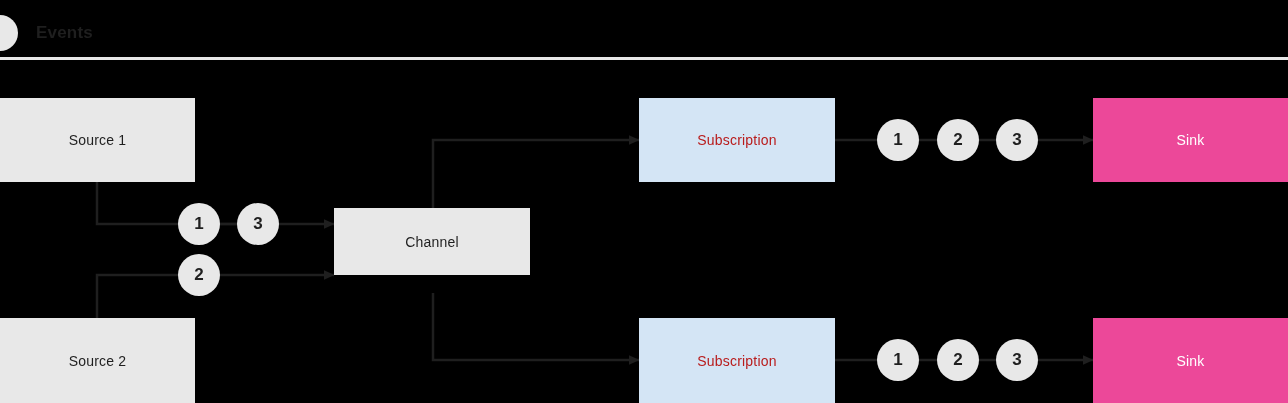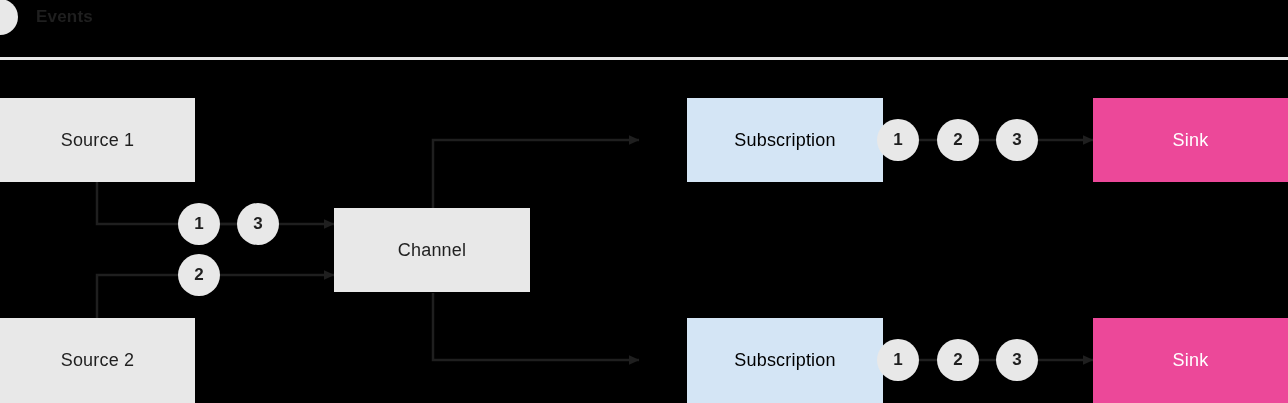--- a/index.html
+++ b/index.html
@@ -18,21 +18,21 @@
     position: relative;
     width: 1288px;
     height: 403px;
     background: #000000;
   }
 
   
   .legend {
     position: absolute;
     left: 0px;
-    top: 0px;
+    top: 16px;
     height: 34px;
     display: flex;
     align-items: center;
   }
   .legend-dot {
     width: 36px;
     height: 36px;
     border-radius: 50%;
     background: #e8e8e8;
     margin-left: -18px;
@@ -56,26 +56,26 @@
     background: #e8e8e8;
   }
 
   
   .node {
     position: absolute;
     box-sizing: border-box;
     display: flex;
     align-items: center;
     justify-content: center;
-    font-size: 18px;
+    font-size: 14px;
     letter-spacing: 0.2px;
     white-space: nowrap;
   }
   .node.gray  { background: #e8e8e8; color: #1f1f1f; }
-  .node.blue  { background: #d4e5f5; color: #000000; margin-left: 48px; }
+  .node.blue  { background: #d4e5f5; color: #b91c1c; }
   .node.sink  { background: #ec4899; color: #ffffff; }
 
   
   #wires {
     position: absolute;
     left: 0;
     top: 0;
     width: 1288px;
     height: 403px;
     pointer-events: none;
@@ -131,21 +131,21 @@
   </svg>
 
   <div class="node gray" style="left:0px;  top:98px;  width:195px; height:84px;">
     <span>Source 1</span>
   </div>
 
   <div class="node gray" style="left:0px;  top:318px; width:195px; height:85px;text-align:right;">
     <span>Source 2</span>
   </div>
 
-  <div class="node gray" style="left:334px; top:208px; width:196px; height:84px;">
+  <div class="node gray" style="left:334px; top:208px; width:196px; height:67px;">
     <span>Channel</span>
   </div>
 
   <div class="node blue" style="left:639px; top:98px;  width:196px; height:84px;">
     <span>Subscription</span>
   </div>
 
   <div class="node blue" style="left:639px; top:318px; width:196px; height:85px;">
     <span>Subscription</span>
   </div>

